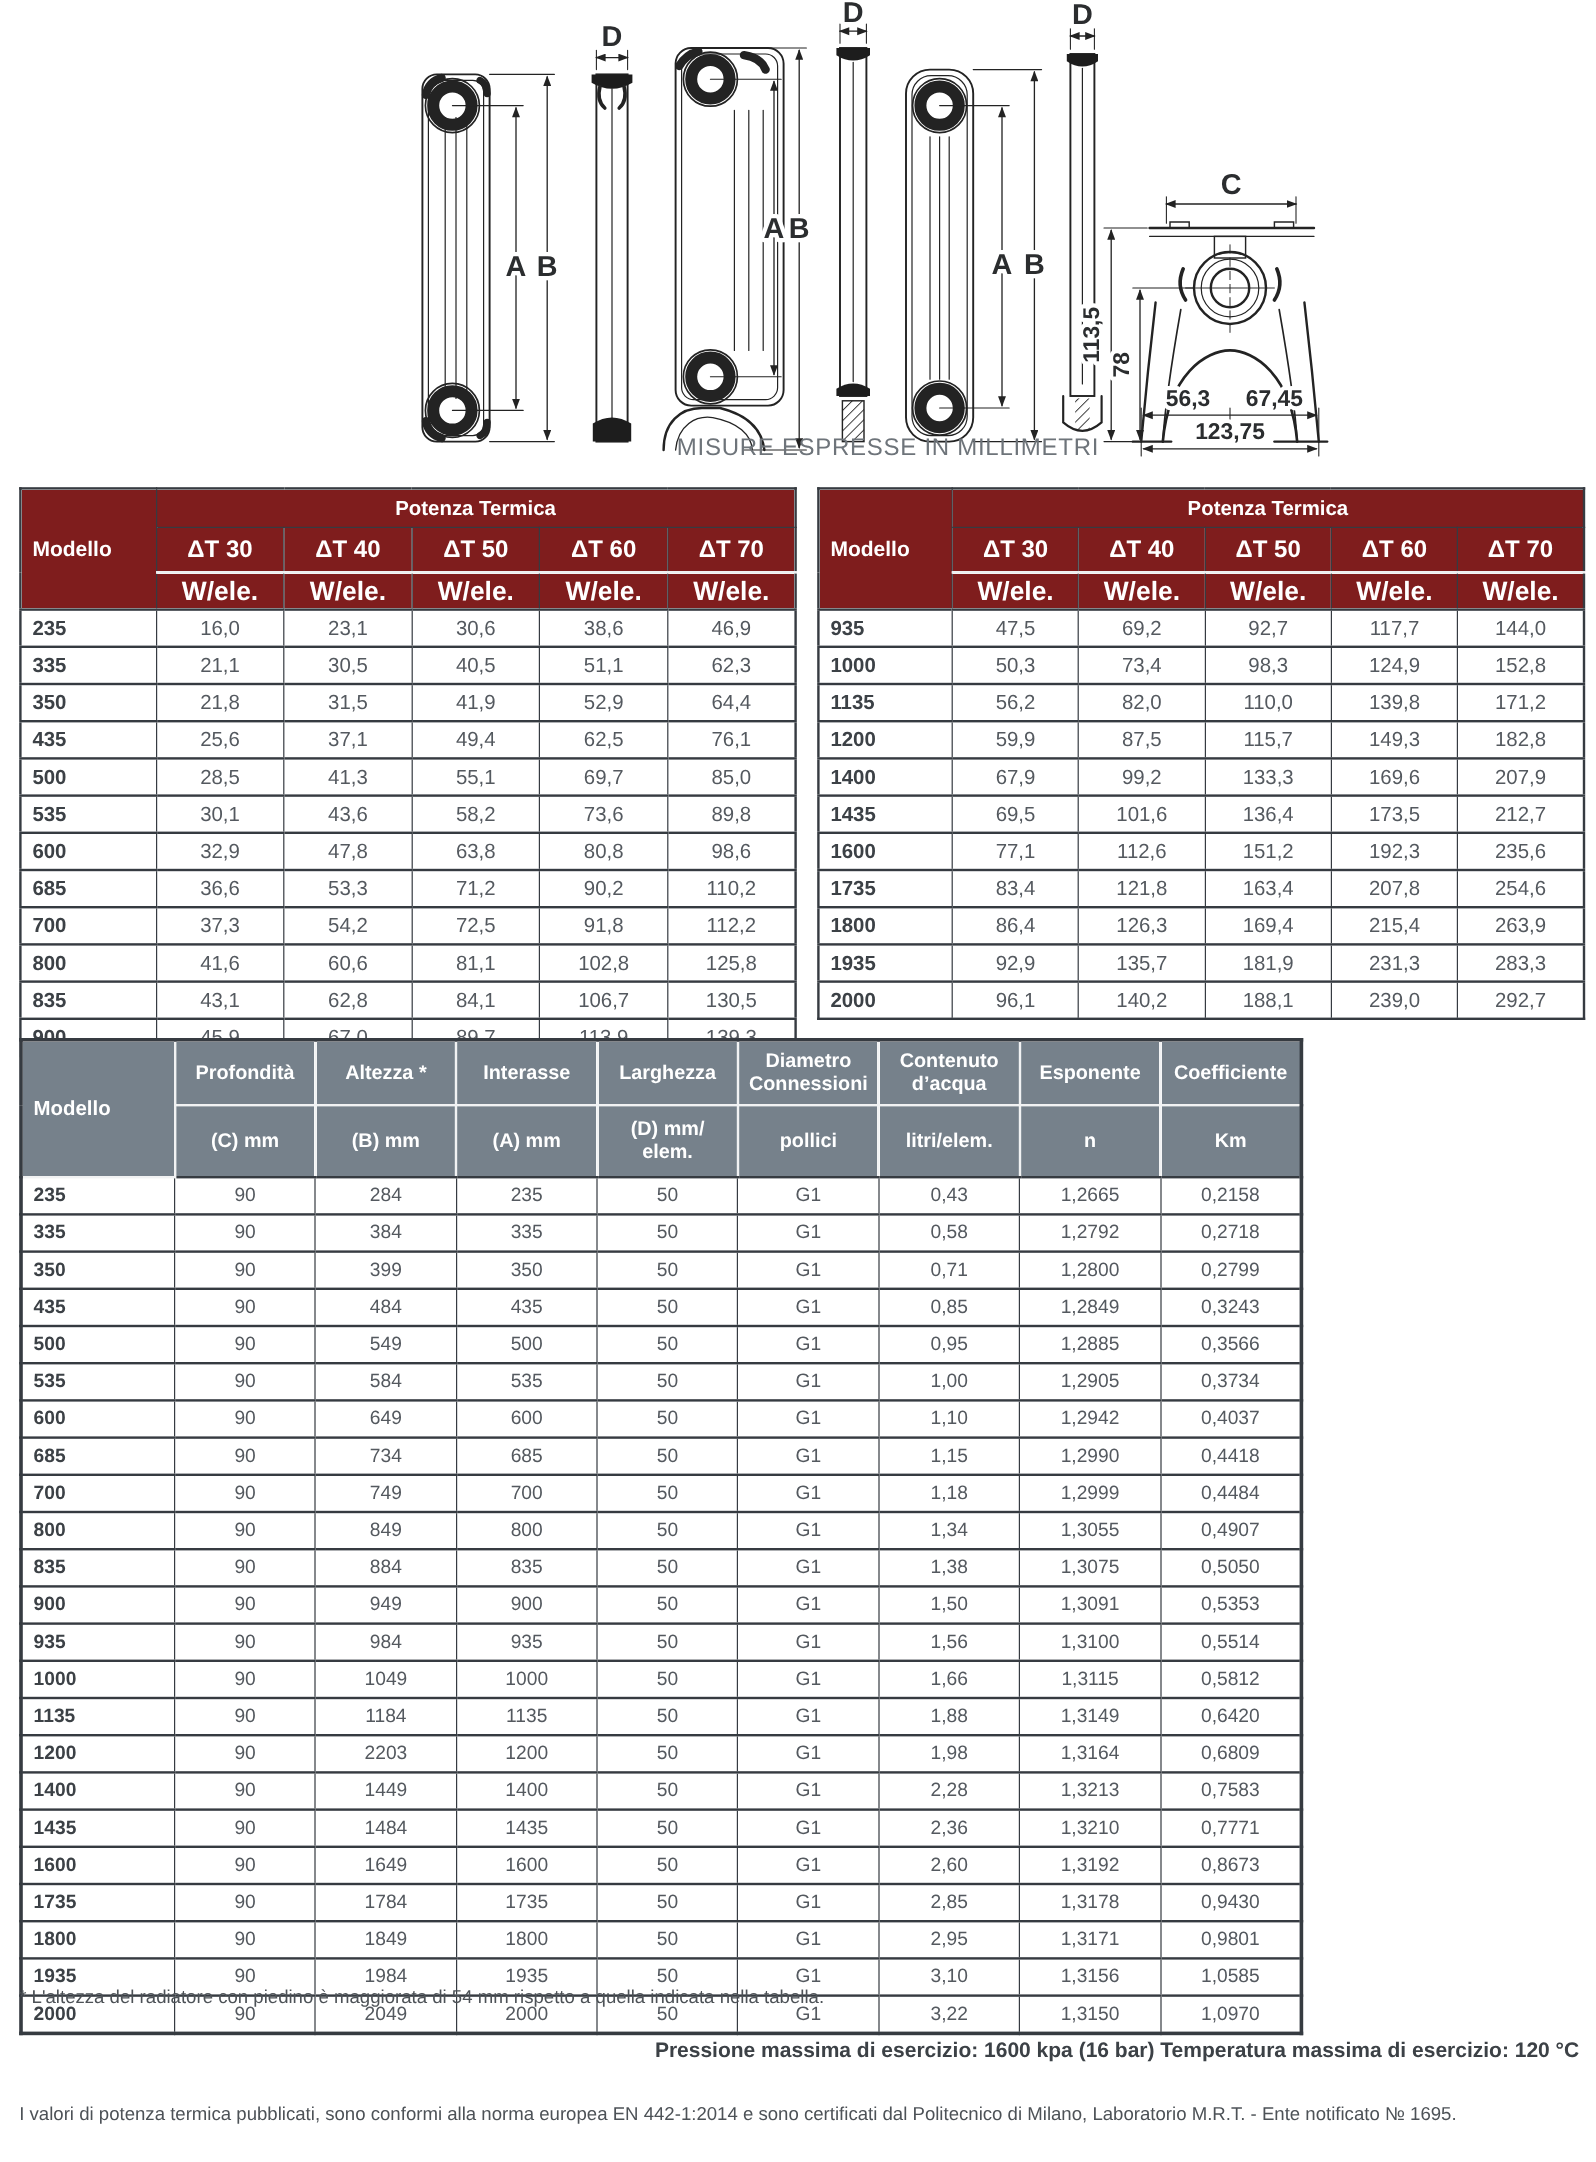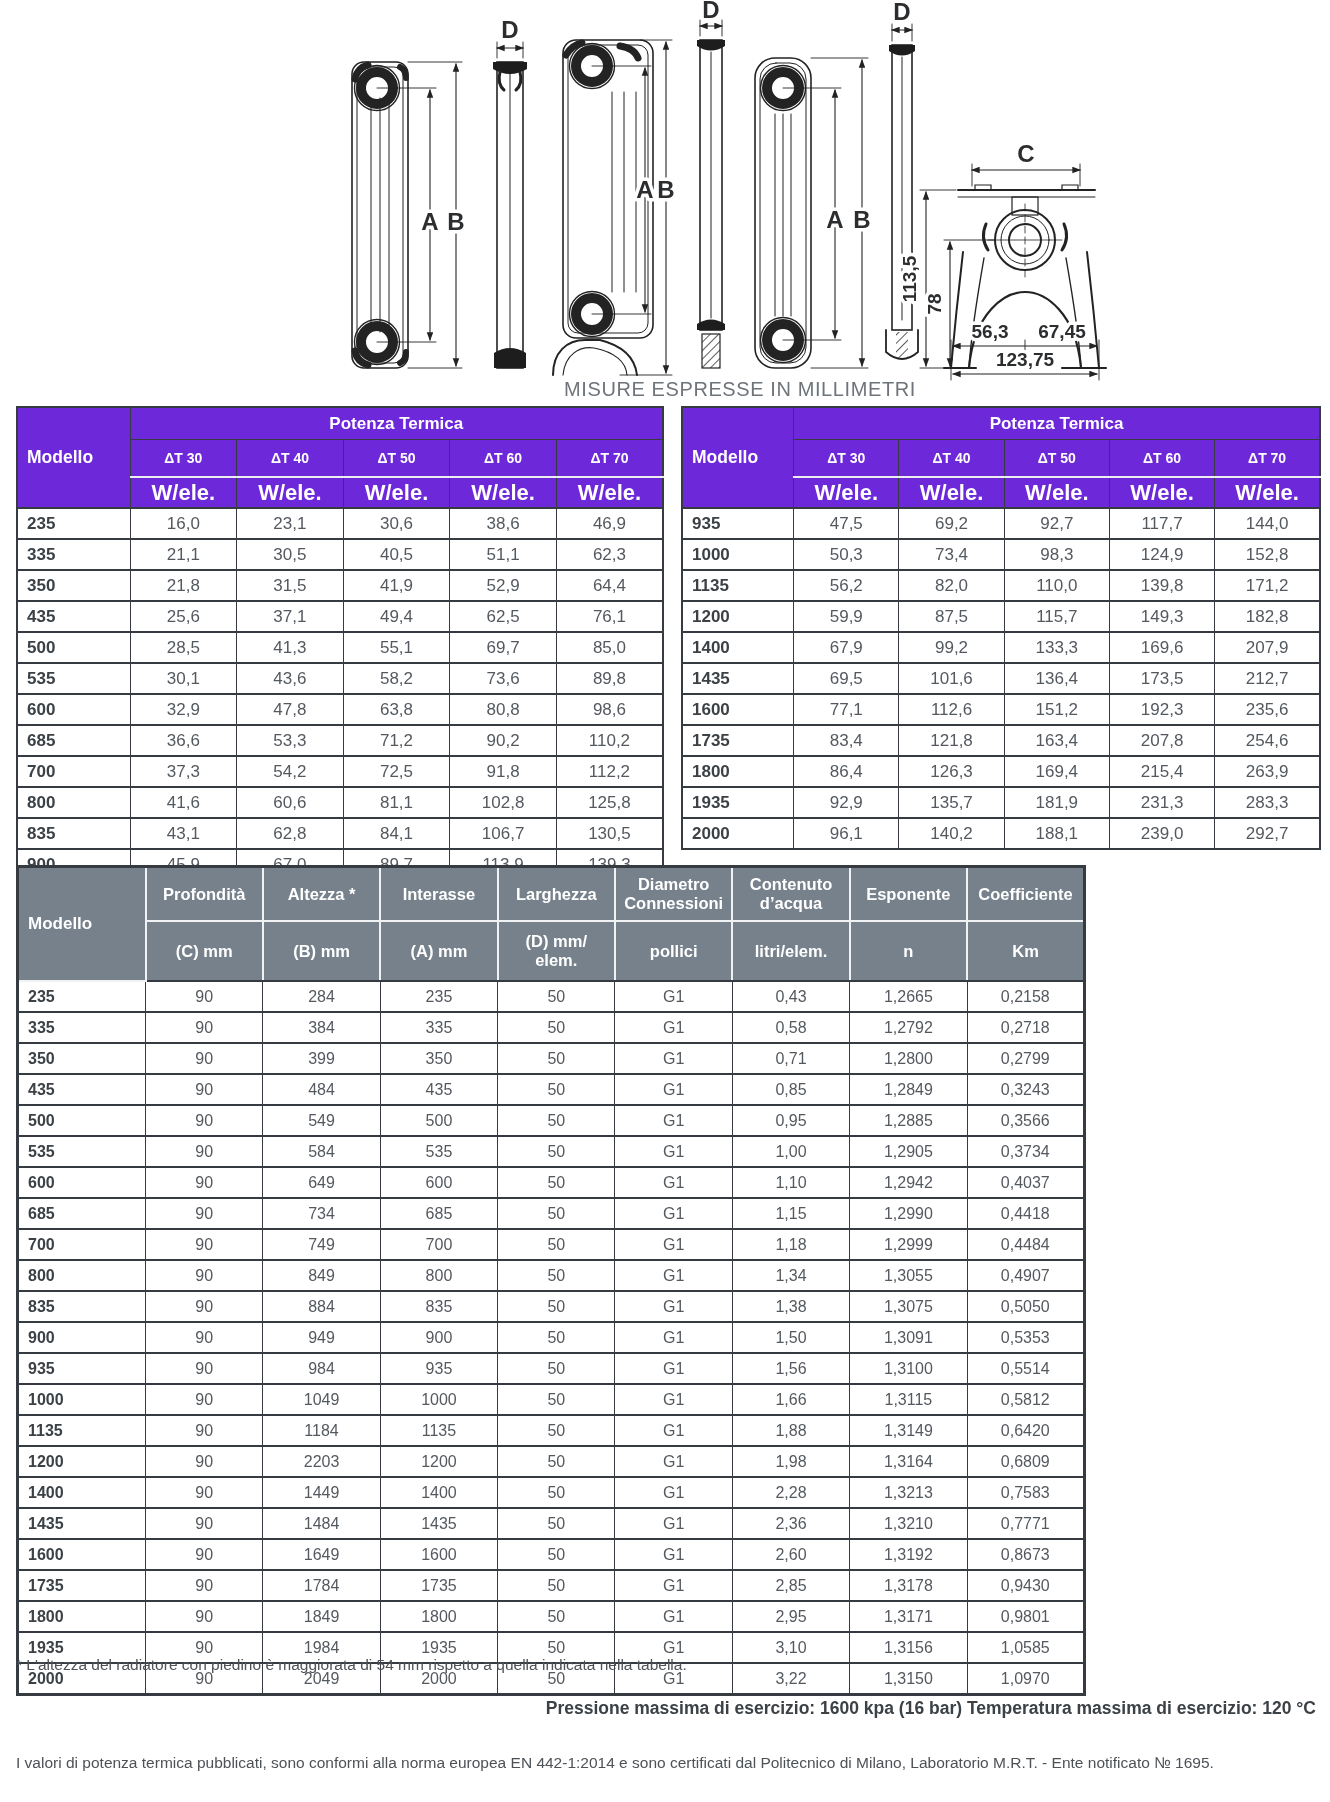--- a/index.html
+++ b/index.html
@@ -4,36 +4,36 @@
 <style>
   html,body{margin:0;padding:0;background:#fff;}
   .page{position:relative;width:1330px;height:1802px;background:#fff;overflow:hidden;
         font-family:"Liberation Sans","DejaVu Sans",sans-serif;color:#4d5257;}
 
   
   .drawings{position:absolute;left:0;top:0;}
   .dlabel text{font-family:"Liberation Sans",sans-serif;font-weight:600;font-size:24px;fill:#2b2d2f;
                text-anchor:middle;paint-order:stroke;stroke:#ffffff;stroke-width:7px;stroke-linejoin:round;}
   .dlabel text.dnum{font-size:19px;font-weight:600;}
-  .caption{position:absolute;left:470px;top:378px;width:540px;text-align:center;
+  .caption{position:absolute;left:470px;top:362px;width:540px;text-align:center;
            font-size:20px;letter-spacing:.6px;color:#6e747a;}
 
   
   table{border-collapse:collapse;table-layout:fixed;background:#fff;}
   th,td{overflow:hidden;}
 
   
   .power{position:absolute;top:406px;font-size:17px;}
   .power.left{left:16px;width:648px;}
   .power.right{left:681px;width:640px;}
   .power th,.power td{border:1px solid #363b41;}
   .power{border:2px solid #363b41;}
-  .power thead th{background:#6d28d9;color:#fff;text-align:center;font-weight:700;}
+  .power thead th{background:#7f1d1d;color:#fff;text-align:center;font-weight:700;}
   .power .h-group th{height:29px;font-size:17px;}
-  .power .h-delta th{height:34px;font-size:14px;}
+  .power .h-delta th{height:34px;font-size:20px;}
   .power .h-unit th{height:27px;font-size:22px;border-top:2px solid #eceeef;border-bottom:2px solid #363b41;}
   .power th.model-h{text-align:left;padding-left:9px;font-size:17.5px;}
   .power tbody th{height:27px;line-height:27px;text-align:left;padding-left:9px;
                   font-weight:700;color:#3c4146;border-top:2px solid #363b41;}
   .power tbody td{height:27px;line-height:27px;text-align:center;color:#54595f;border-top:2px solid #363b41;}
 
   
   .dims{position:absolute;left:16px;top:865px;width:1070px;border:3px solid #363b41;font-size:16px;}
   .dims th,.dims td{border:1px solid #363b41;}
   .dims thead th{background:#76818b;color:#fff;font-weight:700;text-align:center;

